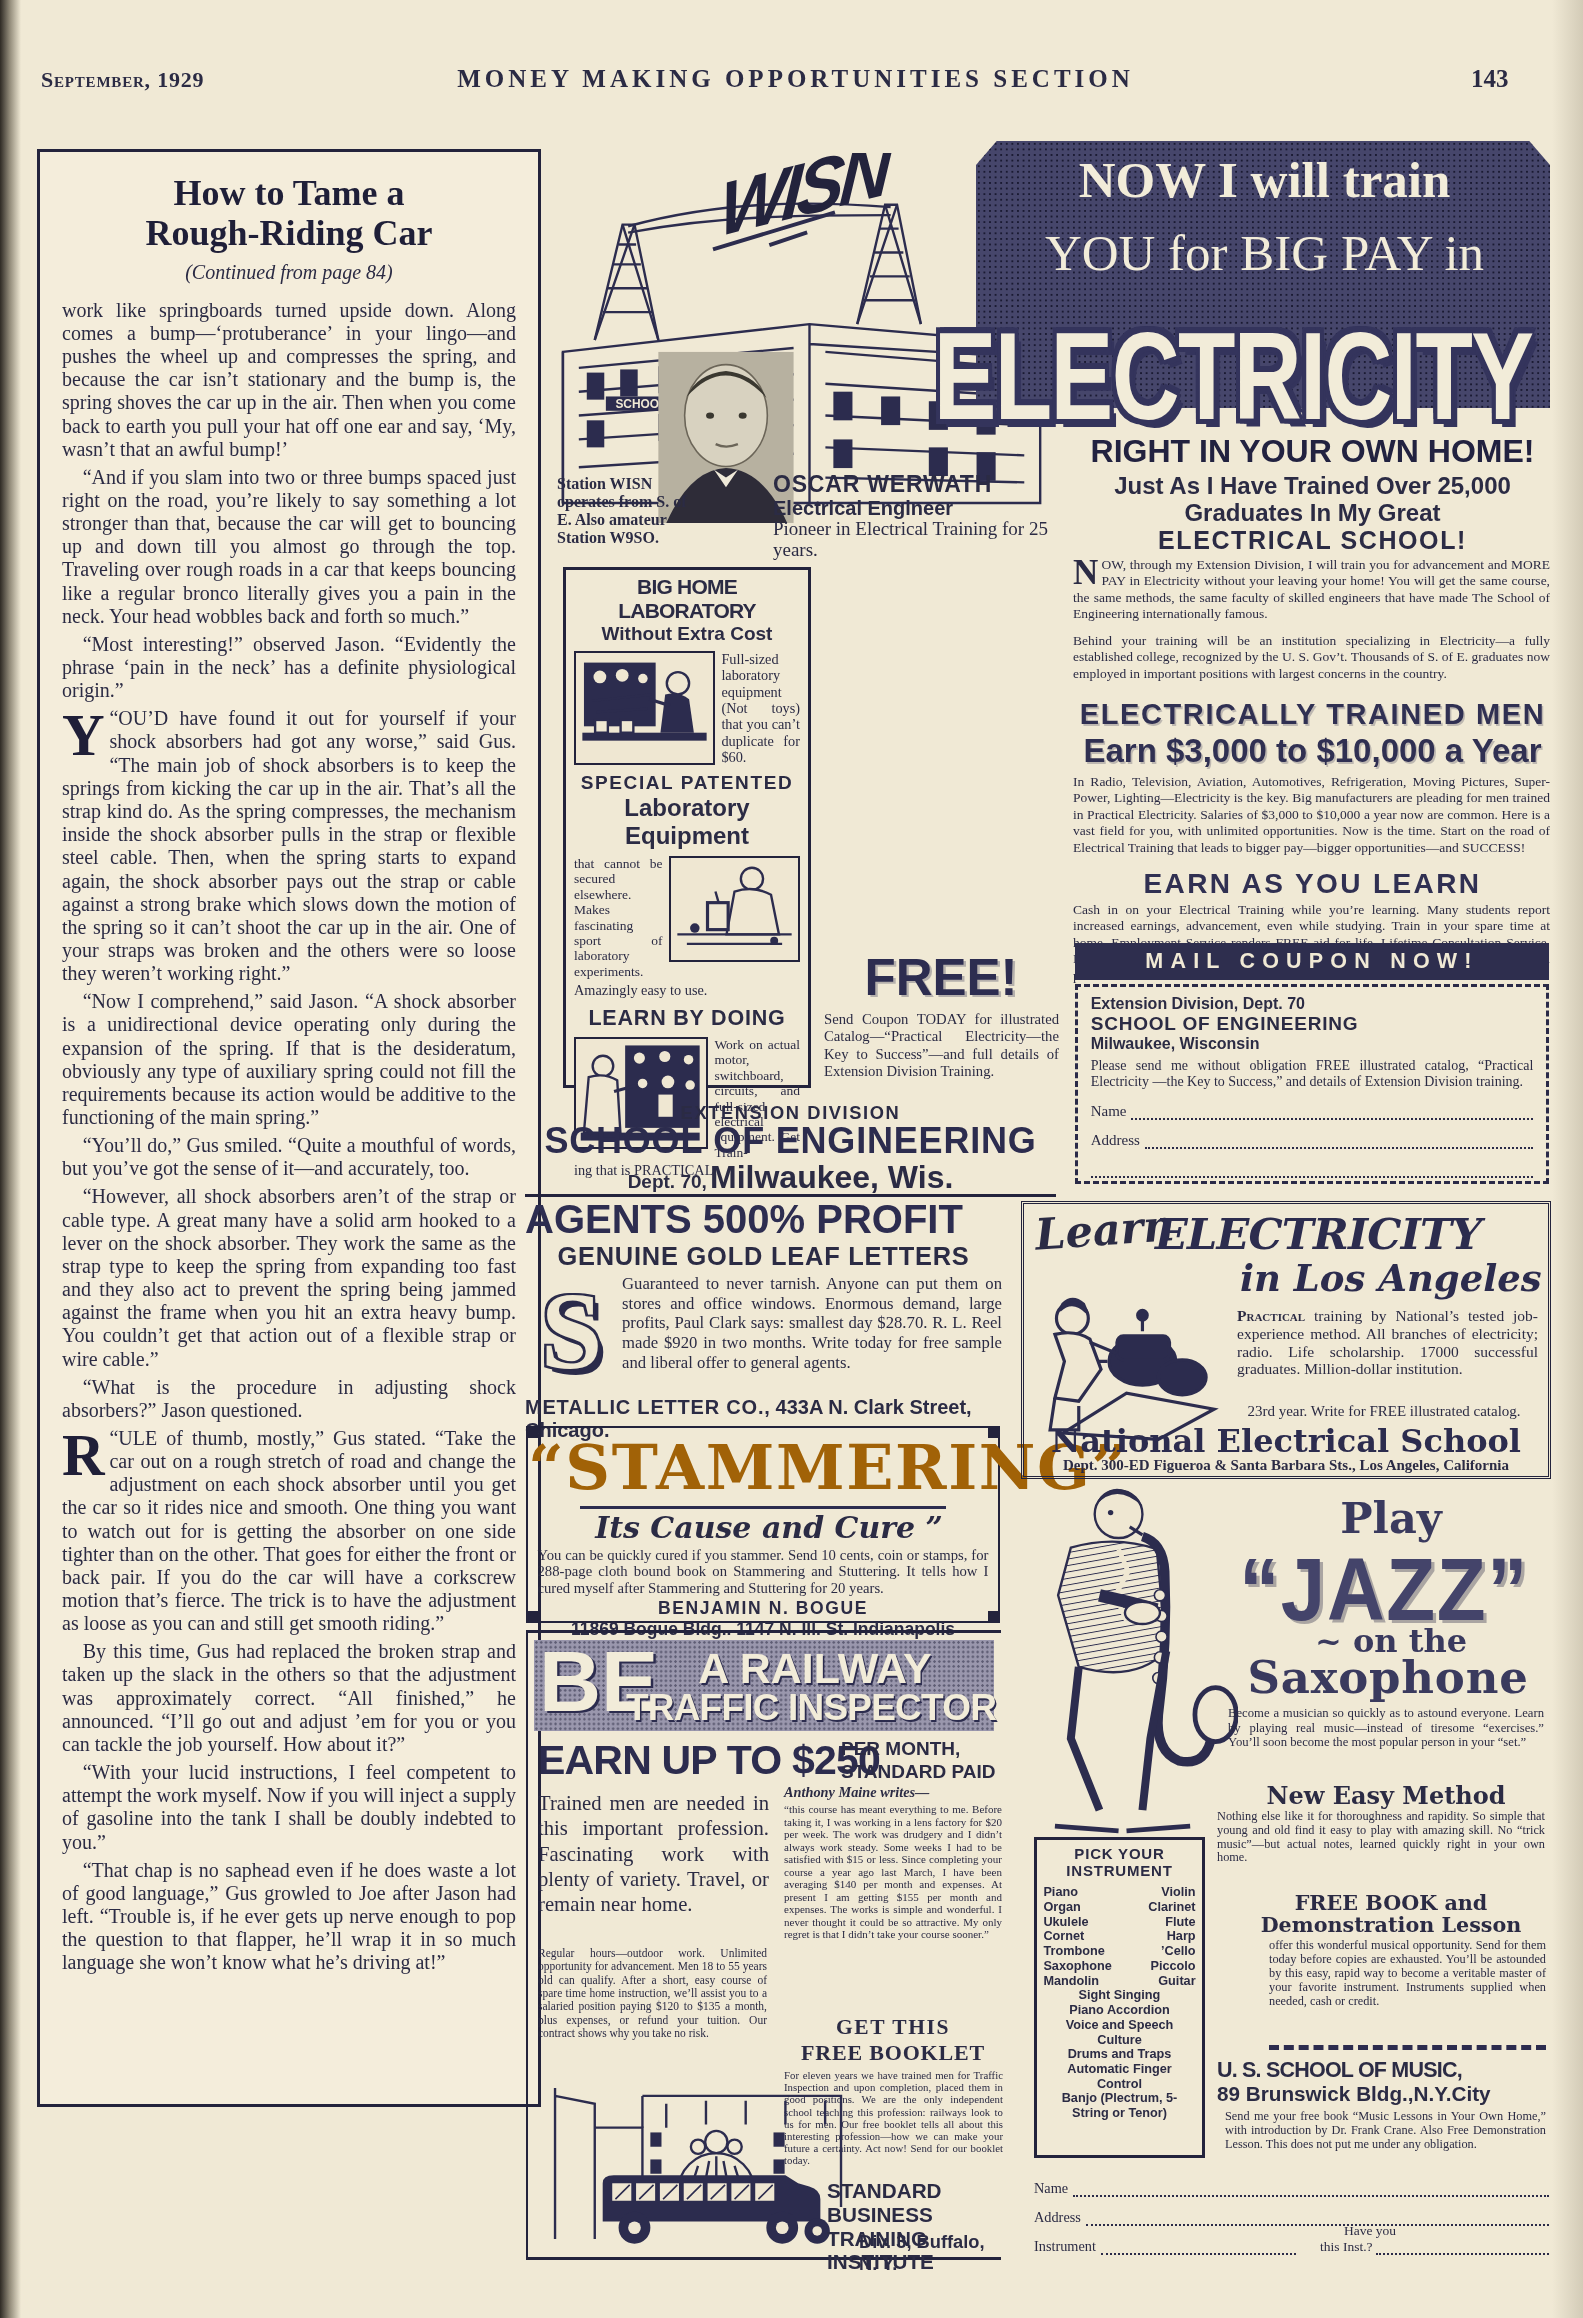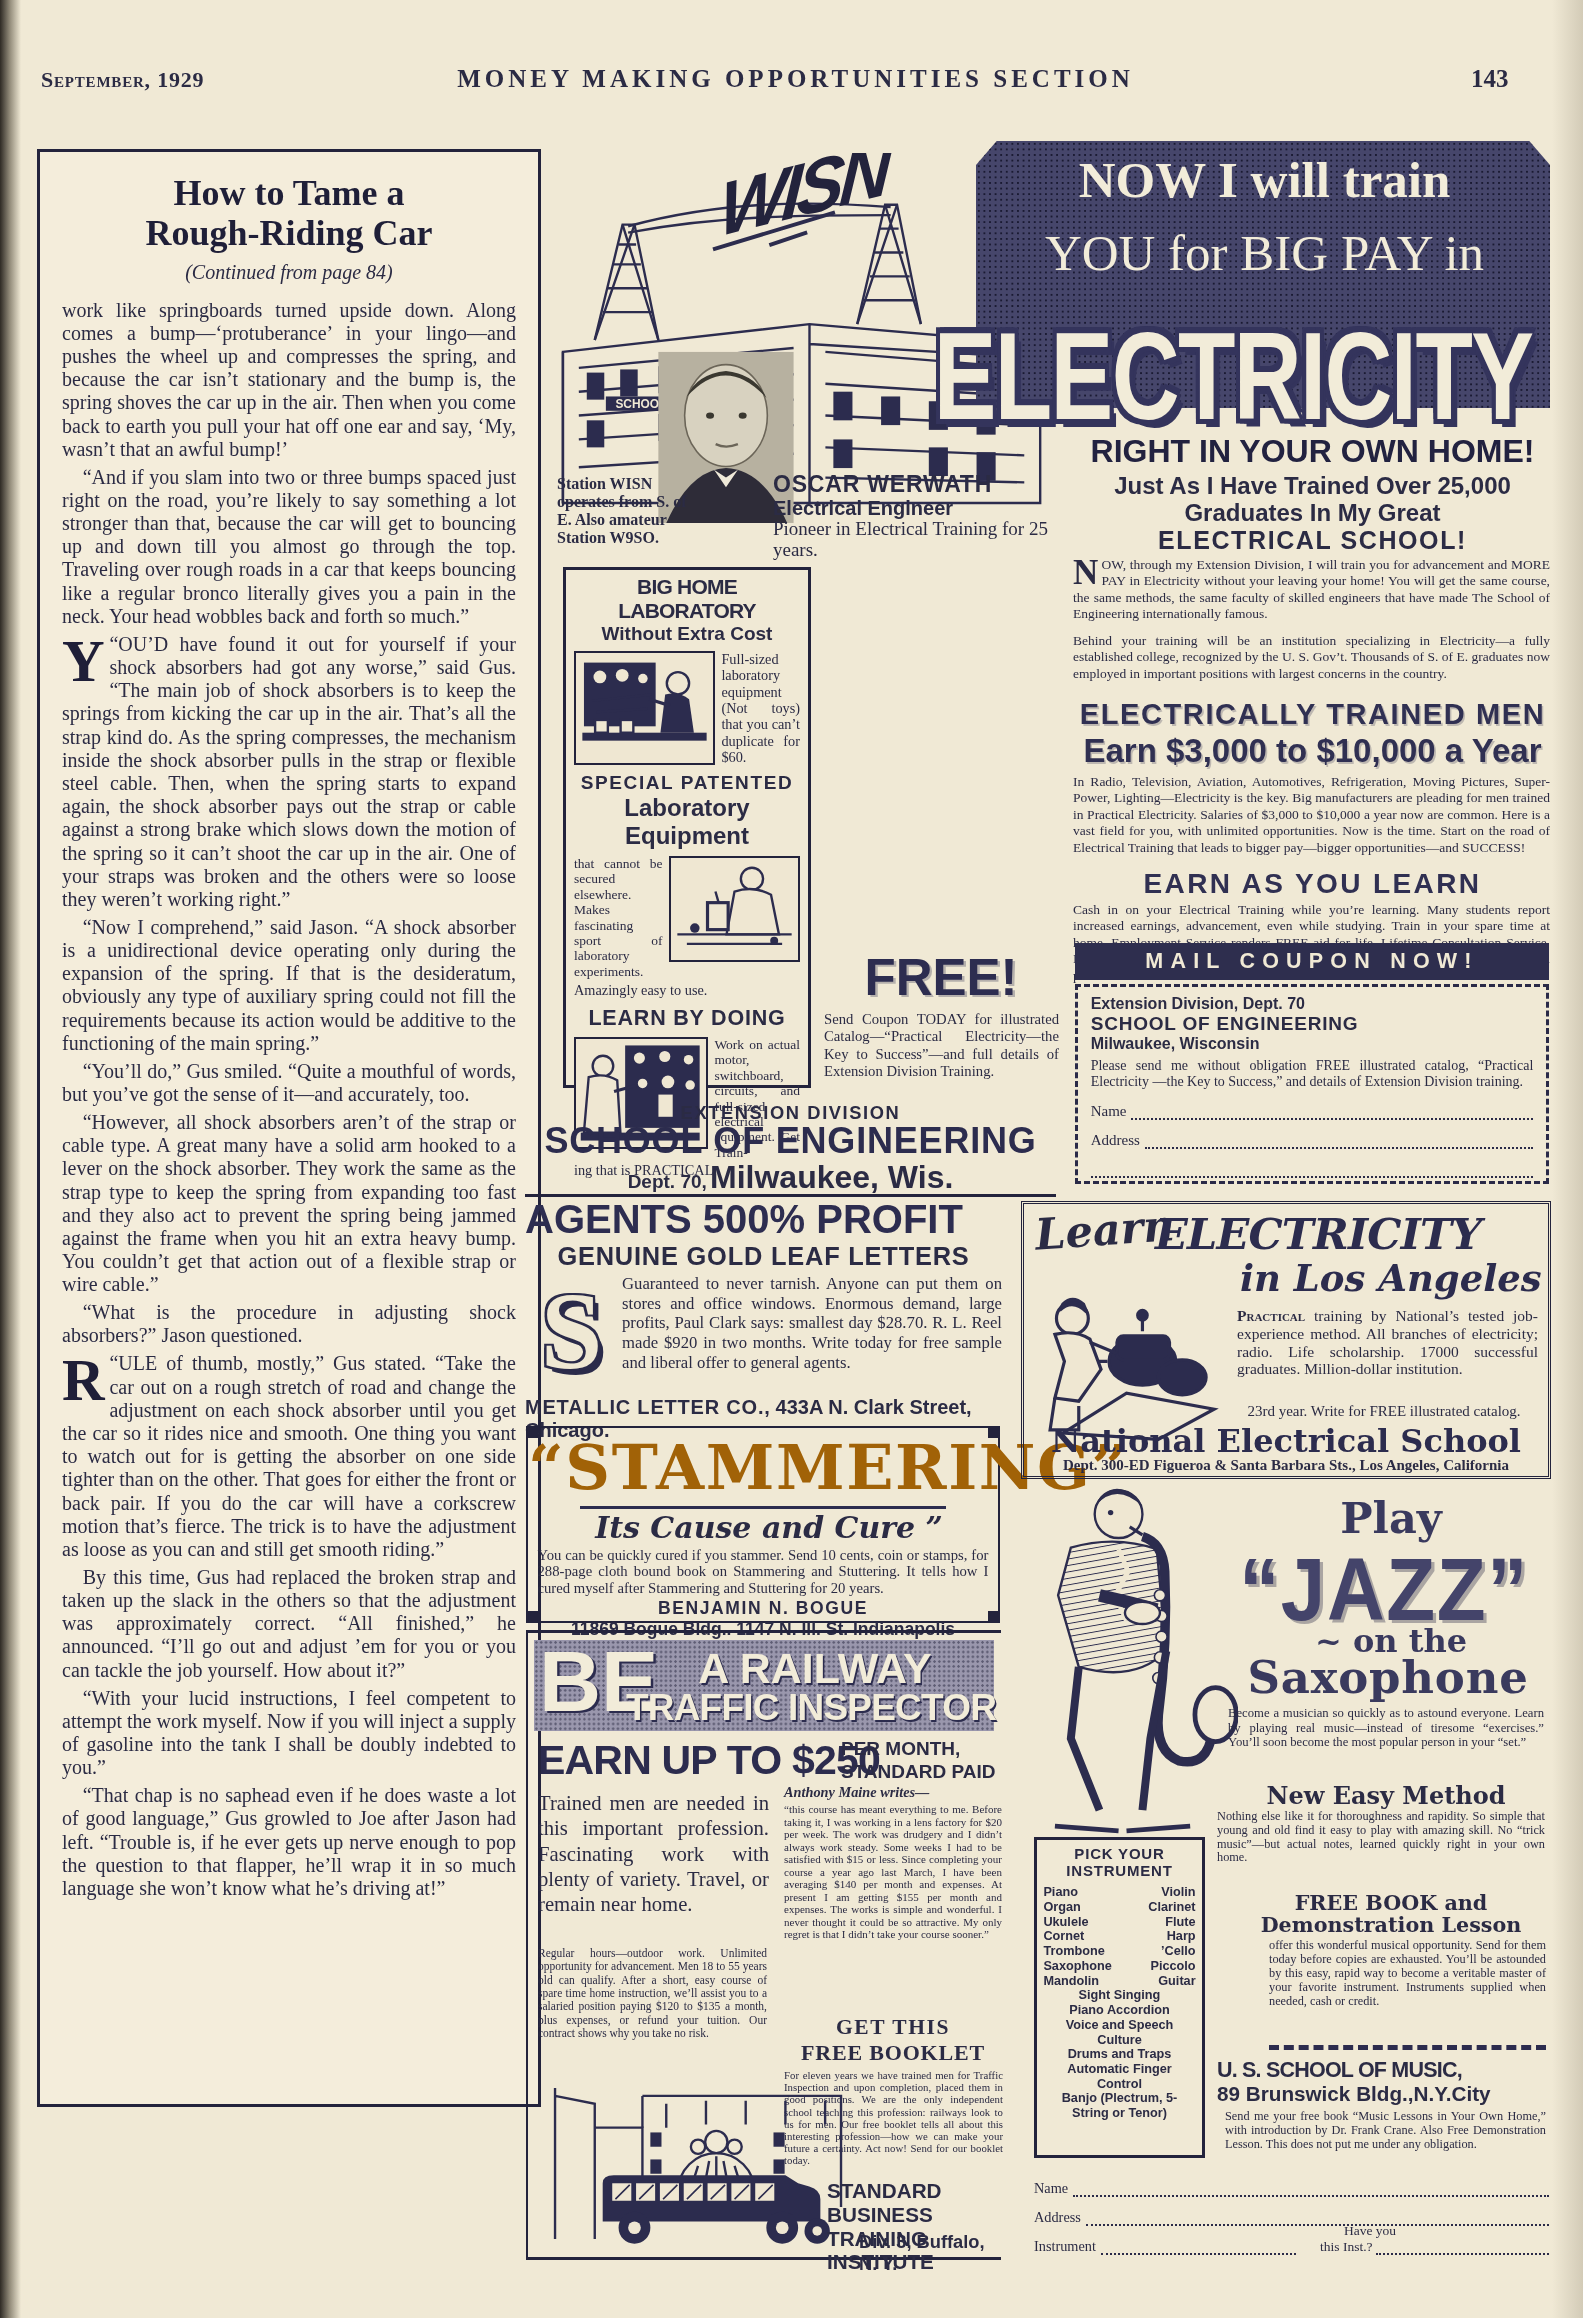--- a/index.html
+++ b/index.html
@@ -188,20 +188,21 @@
   <div class="abs hdr-center">MONEY MAKING OPPORTUNITIES SECTION</div>
   <div class="abs hdr-right">143</div>
 
   <div class="abs article-box art">
     <div class="art-title">
       <span>How to Tame a</span><br><span>Rough-Riding Car</span>
     </div>
     <div class="art-cont">(Continued from page 84)</div>
     <p class="noindent">work like springboards turned upside down. Along comes a bump—‘protuberance’ in your lingo—and pushes the wheel up and compresses the spring, and because the car isn’t stationary and the bump is, the spring shoves the car up in the air. Then when you come back to earth you pull your hat off one ear and say, ‘My, wasn’t that an awful bump!’</p>
     <p>“And if you slam into two or three bumps spaced just right on the road, you’re likely to say something a lot stronger than that, because the car will get to bouncing up and down till you almost go through the top. Traveling over rough roads in a car that keeps bouncing like a regular bronco literally gives you a pain in the neck. Your head wobbles back and forth so much.”</p>
+    <p>“Most interesting!” observed Jason. “Evidently the phrase ‘pain in the neck’ has a definite physiological origin.”</p>
     <p class="noindent"><span class="leadq">“</span><span class="dropcap">Y</span><span>OU’D have found it out for yourself if your shock absorbers had got any worse,” said Gus. “The main job of shock absorbers is to keep the springs from kicking the car up in the air. That’s all the strap kind do. As the spring compresses, the mechanism inside the shock absorber pulls in the strap or flexible steel cable. Then, when the spring starts to expand again, the shock absorber pays out the strap or cable against a strong brake which slows down the motion of the spring so it can’t shoot the car up in the air. One of your straps was broken and the others were so loose they weren’t working right.”</span></p>
     <p>“Now I comprehend,” said Jason. “A shock absorber is a unidirectional device operating only during the expansion of the spring. If that is the desideratum, obviously any type of auxiliary spring could not fill the requirements because its action would be additive to the functioning of the main spring.”</p>
     <p>“You’ll do,” Gus smiled. “Quite a mouthful of words, but you’ve got the sense of it—and accurately, too.</p>
     <p>“However, all shock absorbers aren’t of the strap or cable type. A great many have a solid arm hooked to a lever on the shock absorber. They work the same as the strap type to keep the spring from expanding too fast and they also act to prevent the spring being jammed against the frame when you hit an extra heavy bump. You couldn’t get that action out of a flexible strap or wire cable.”</p>
     <p>“What is the procedure in adjusting shock absorbers?” Jason questioned.</p>
     <p class="noindent"><span class="leadq">“</span><span class="dropcap">R</span><span>ULE of thumb, mostly,” Gus stated. “Take the car out on a rough stretch of road and change the adjustment on each shock absorber until you get the car so it rides nice and smooth. One thing you want to watch out for is getting the absorber on one side tighter than on the other. That goes for either the front or back pair. If you do the car will have a corkscrew motion that’s fierce. The trick is to have the adjustment as loose as you can and still get smooth riding.”</span></p>
     <p>By this time, Gus had replaced the broken strap and taken up the slack in the others so that the adjustment was approximately correct. “All finished,” he announced. “I’ll go out and adjust ’em for you or you can tackle the job yourself. How about it?”</p>
     <p>“With your lucid instructions, I feel competent to attempt the work myself. Now if you will inject a supply of gasoline into the tank I shall be doubly indebted to you.”</p>
     <p>“That chap is no saphead even if he does waste a lot of good language,” Gus growled to Joe after Jason had left. “Trouble is, if he ever gets up nerve enough to pop the question to that flapper, he’ll wrap it in so much language she won’t know what he’s driving at!”</p>
   </div>

